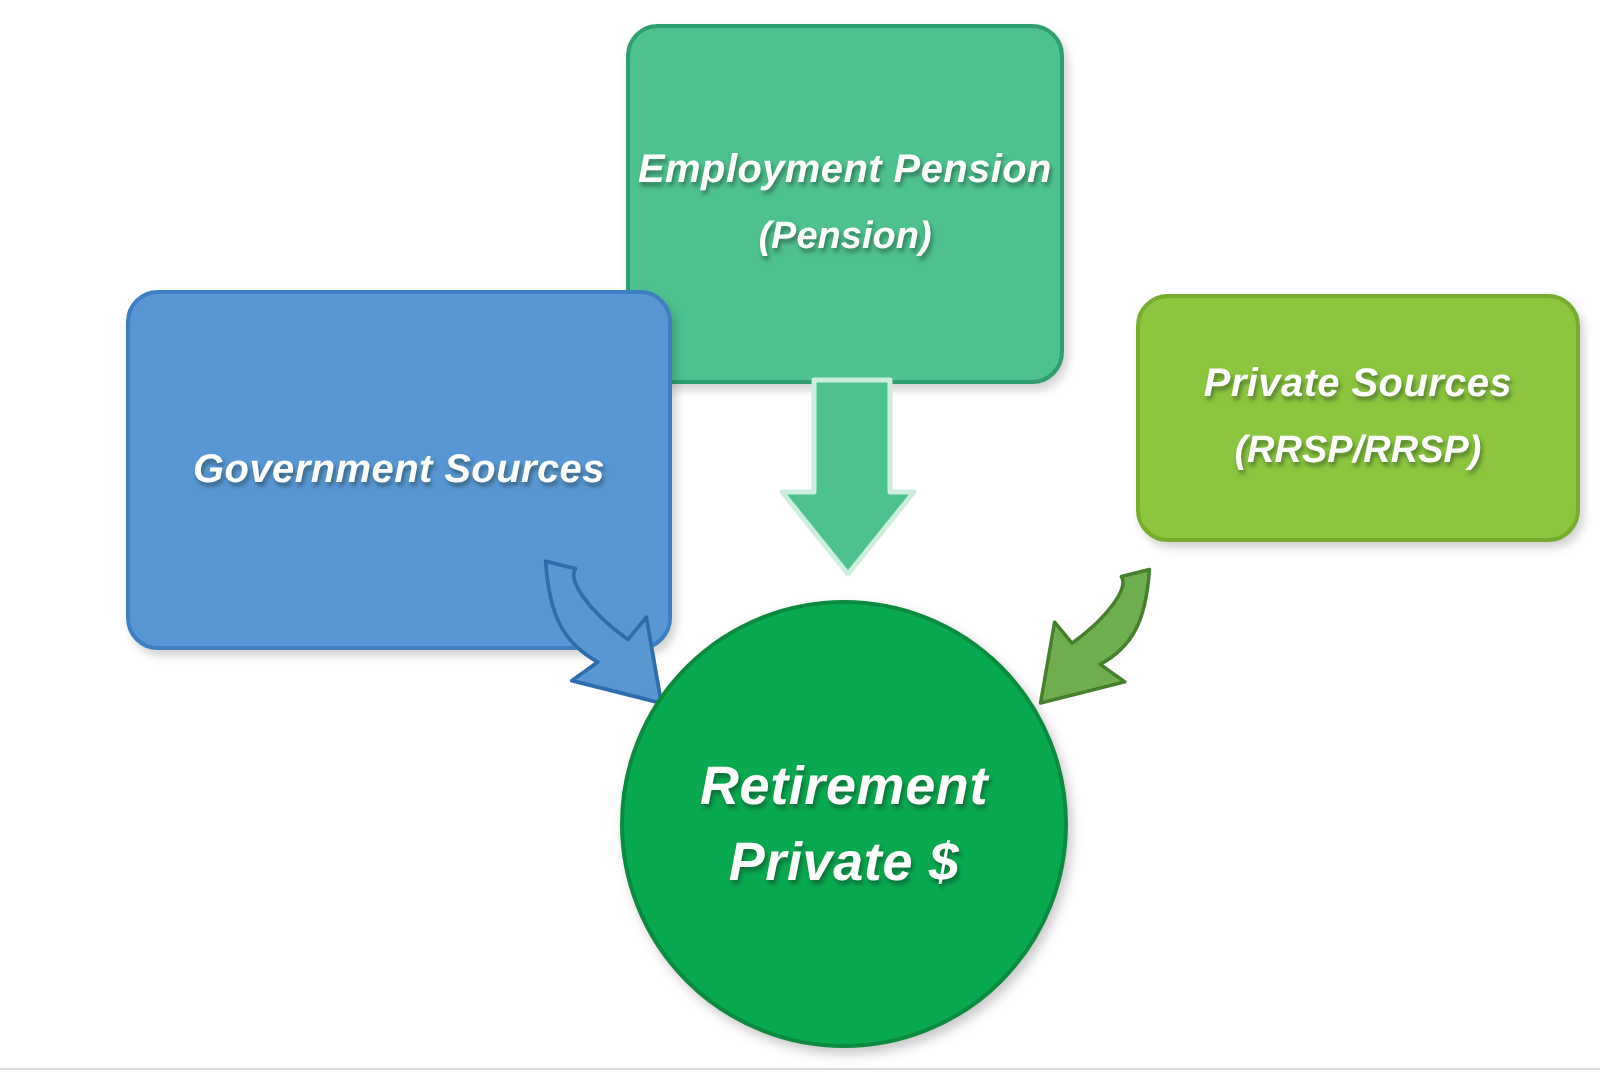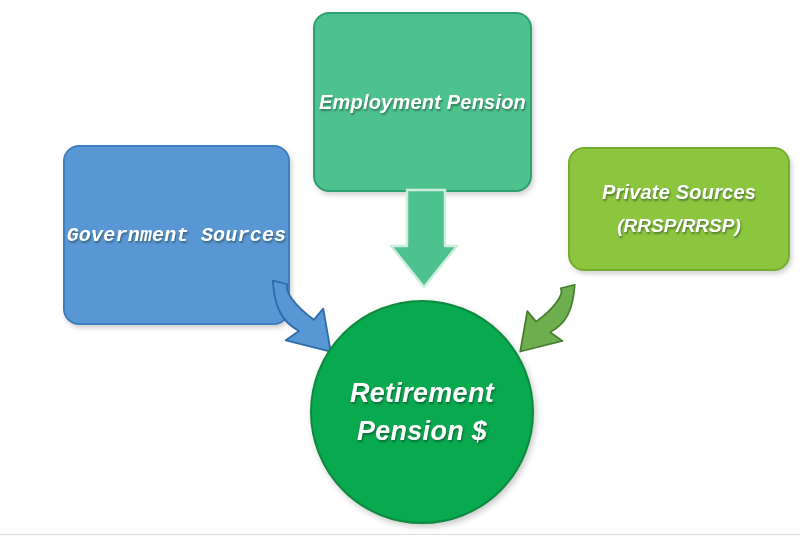--- a/index.html
+++ b/index.html
@@ -9,21 +9,21 @@
   }
   .node{
     position:absolute;display:flex;flex-direction:column;justify-content:center;align-items:center;
     gap:11px;text-align:center;color:#ffffff;font-weight:bold;font-style:italic;
     text-shadow:1px 2px 2px rgba(20,40,30,0.45);
     border:2px solid transparent;box-sizing:border-box;
   }
   .box{border-radius:16px;box-shadow:2px 3px 5px rgba(0,0,0,0.18);}
   .box .title{font-size:20px;letter-spacing:0.2px;}
   .box .subtitle{font-size:19px;}
-  .gov{left:63px;top:145px;width:227px;height:180px;font-family:Liberation Mono, monospace;}
+  .gov{left:63px;top:145px;width:273px;height:180px;}
   .emp{left:313px;top:12px;width:219px;height:180px;}
   .priv{left:568px;top:147px;width:222px;height:124px;}
   .circle{
     left:310px;top:300px;width:224px;height:224px;border-radius:50%;
     gap:7px;box-shadow:2px 3px 6px rgba(0,0,0,0.22);justify-content:center;
   }
   .circle .title,.circle .subtitle{font-size:27px;letter-spacing:0.3px;}
   .arrow-svg{position:absolute;overflow:visible;}
   .arr-down{left:386px;top:190px;}
   .arr-blue{left:256px;top:278px;}
@@ -33,20 +33,21 @@
     background:#c9c9c9;opacity:0.65;
   }
 </style>
 </head>
 <body>
 
 <div class="stage">
 
   <div class="node box emp" style="background-color: rgb(77, 194, 142); border-color: rgb(47, 158, 112);">
     <div class="title">Employment Pension</div>
+    <div class="subtitle">(Pension)</div>
   </div>
 
   <div class="node box gov" style="background-color: rgb(89, 151, 212); border-color: rgb(62, 127, 193);">
     <div class="title">Government Sources</div>
   </div>
 
   <div class="node box priv" style="background-color: rgb(140, 198, 62); border-color: rgb(118, 173, 46);">
     <div class="title">Private Sources</div>
     <div class="subtitle">(RRSP/RRSP)</div>
   </div>
@@ -58,18 +59,18 @@
   <svg class="arrow-svg arr-blue" width="84" height="78" viewBox="0 0 90 82">
     <path d="M 18 2 C 20 32 28 46 46 56 L 32 66 L 80 78 L 72 32 L 62 44 C 40 28 30 12 34 6 Z" stroke-width="2" stroke-linejoin="round" style="fill: rgb(89, 151, 212); stroke: rgb(47, 108, 171);"></path>
   </svg>
 
   <svg class="arrow-svg arr-green" width="90" height="72" viewBox="0 0 90 82">
     <path d="M 18 2 C 20 32 28 46 46 56 L 32 66 L 80 78 L 72 32 L 62 44 C 40 28 30 12 34 6 Z" transform="translate(90,0) scale(-1,1)" stroke-width="2" stroke-linejoin="round" style="fill: rgb(111, 174, 78); stroke: rgb(70, 127, 45);"></path>
   </svg>
 
   <div class="node circle" style="background-color: rgb(9, 169, 79); border-color: rgb(12, 138, 62);">
     <div class="title">Retirement</div>
-    <div class="subtitle">Pension $</div>
+    <div class="subtitle">Private $</div>
   </div>
 
   <div class="bottom-hairline" style="background-color: rgb(201, 201, 201);"></div>
 
 </div>
 
 </body></html>

